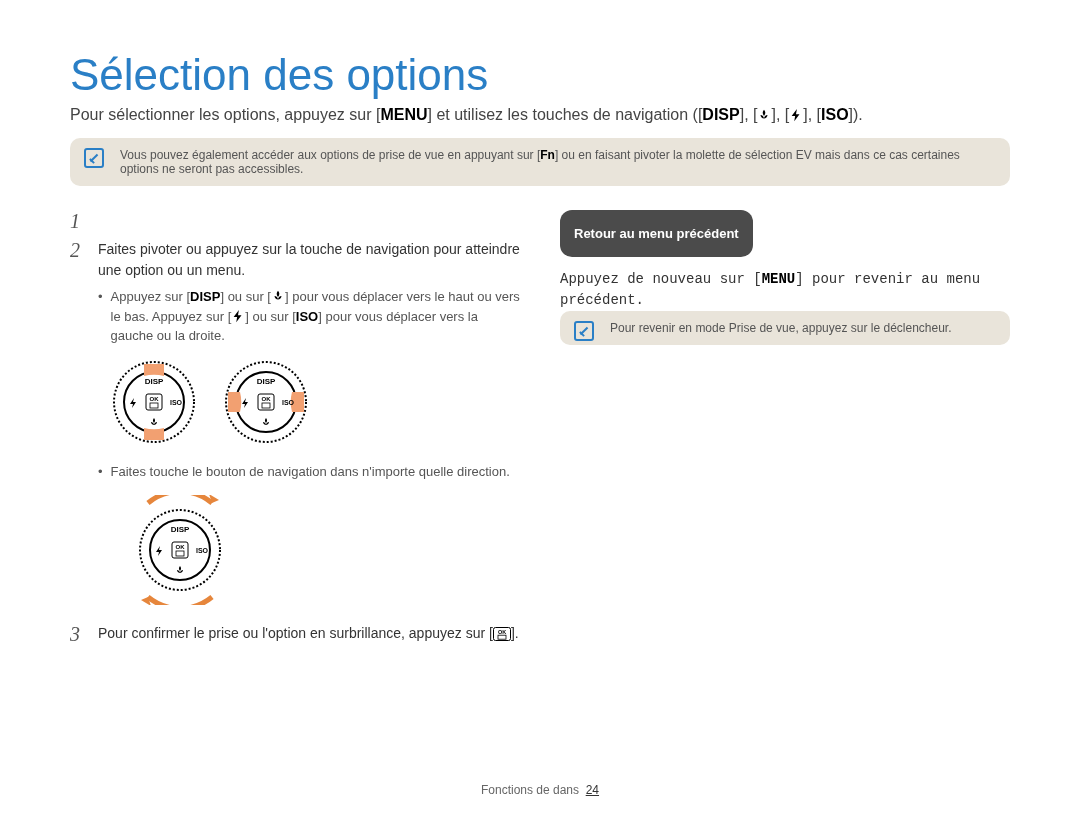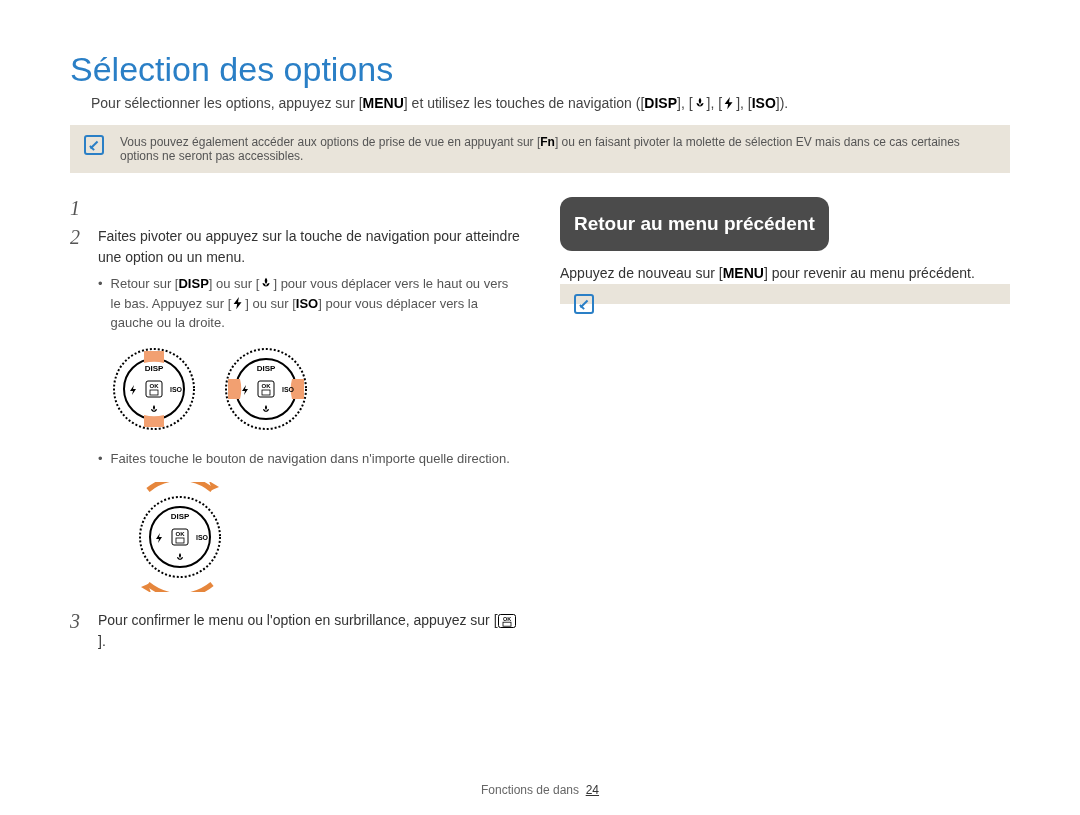--- a/index.html
+++ b/index.html
@@ -6,38 +6,37 @@
   body {
     font-family: Arial, Helvetica, sans-serif;
     color: #333;
     width: 1080px;
     height: 815px;
     background: #fff;
     position: relative;
     padding: 50px 70px 0 70px;
   }
   h1.page-title {
-    font-size: 34px;
+    font-size: 44px;
     font-weight: 400;
     color: #2a7fc6;
     margin-bottom: 6px;
   }
   .intro-line {
-    font-size: 14px;
+    font-size: 16px;
     color: #444;
     margin-bottom: 14px;
-    margin-left: 21px;
   }
   .key {
     font-weight: 700;
     color: #000;
   }
   .note-box {
     background: #e9e4da;
-    border-radius: 0;
+    border-radius: 10px;
     padding: 10px 14px 10px 50px;
     position: relative;
     font-size: 12px;
     color: #555;
     margin-bottom: 24px;
   }
   .note-box .note-icon {
     position: absolute;
     left: 14px;
     top: 10px;
@@ -104,30 +103,31 @@
   .dial-row {
     display: flex;
     gap: 24px;
     margin: 12px 0 16px 40px;
   }
   .dial-single { margin: 14px 0 18px 50px; }
   .pill {
     display: inline-block;
     background: #4b4b4b;
     color: #fff;
-    font-size: 19px;
+    font-size: 13px;
     font-weight: 700;
     padding: 16px 14px;
     border-radius: 12px;
     margin-bottom: 12px;
   }
   .right-text {
     font-size: 14px;
     color: #333;
     line-height: 1.5;
+    font-family: Liberation Mono, monospace;
   }
   .note-box.small {
     padding: 10px 14px 10px 50px;
     font-size: 12px;
   }
   .footer {
     position: absolute;
     bottom: 18px;
     left: 0;
     right: 0;
@@ -171,21 +171,21 @@
 
     <div class="step">
       <div class="step-num">2</div>
       <div class="step-text">Faites pivoter ou appuyez sur la touche de navigation pour atteindre une option ou un menu.</div>
     </div>
 
     <div class="sub">
       <div class="bullet-line">
         <span class="bullet-dot">•</span>
         <div>
-          <span>Retour sur [</span><span class="key">DISP</span><span>] ou sur [</span><svg class="icon-inline" viewBox="0 0 16 16">
+          <span>Appuyez sur [</span><span class="key">DISP</span><span>] ou sur [</span><svg class="icon-inline" viewBox="0 0 16 16">
               <path d="M8 2c2 2 2 5 0 7-2-2-2-5 0-7zM4 8c2 0 4 2 4 4-2 0-4-2-4-4zm8 0c-2 0-4 2-4 4 2 0 4-2 4-4z" fill="#000"></path>
             </svg><span>] pour vous déplacer vers le haut ou vers le bas. Appuyez sur [</span><svg class="icon-inline" viewBox="0 0 16 16">
               <path d="M9 1L3 9h4l-1 6 6-8H8l1-6z" fill="#000"></path>
             </svg><span>] ou sur [</span><span class="key">ISO</span><span>] pour vous déplacer vers la gauche ou la droite.</span>
         </div>
       </div>
     </div>
 
     <div class="dial-row">
 
@@ -254,36 +254,37 @@
         <path d="M 28 8 A 50 50 0 0 1 92 8" fill="none" stroke="#e6863c" stroke-width="5"></path>
         <path d="M92 8 l-3 -9 10 6 z" fill="#e6863c"></path>
         <path d="M 92 102 A 50 50 0 0 1 28 102" fill="none" stroke="#e6863c" stroke-width="5"></path>
         <path d="M28 102 l3 9 -10 -6 z" fill="#e6863c"></path>
       </svg>
     </div>
 
     <div class="step">
       <div class="step-num">3</div>
       <div class="step-text">
-        <span>Pour confirmer le menu ou l'option en surbrillance, appuyez sur [</span><svg class="icon-inline" style="width:18px;height:14px;vertical-align:-3px" viewBox="0 0 18 14">
+        <span>Pour confirmer le prise ou l'option en surbrillance, appuyez sur [</span><svg class="icon-inline" style="width:18px;height:14px;vertical-align:-3px" viewBox="0 0 18 14">
             <rect x="0.5" y="0.5" width="17" height="13" rx="2" fill="#fff" stroke="#000"></rect>
             <text x="9" y="7" text-anchor="middle" font-size="5.5" font-weight="700">OK</text>
             <rect x="5" y="8.2" width="8" height="4" fill="none" stroke="#000" stroke-width="0.8"></rect>
           </svg><span>].</span>
       </div>
     </div>
 
   </div>
 
   <div class="col">
     <div class="pill">Retour au menu précédent</div>
     <p class="right-text">
       <span>Appuyez de nouveau sur [</span><span class="key">MENU</span><span>] pour revenir au menu précédent.</span>
     </p>
     <div class="note-box small">
       <span class="note-icon"></span>
+      <span>Pour revenir en mode Prise de vue, appuyez sur le déclencheur.</span>
     </div>
   </div>
 </div>
 
 <div class="footer">
   <span>Fonctions de dans</span>&nbsp;&nbsp;<span class="pg">24</span>
 </div>
 
 </body></html>

